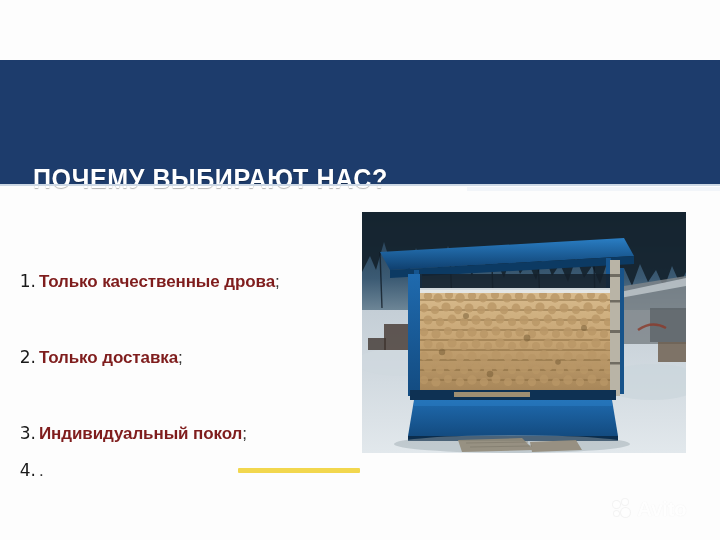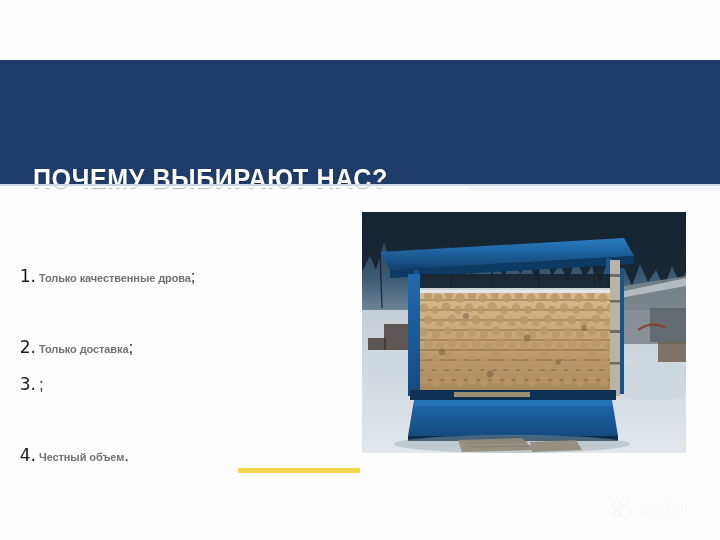--- a/index.html
+++ b/index.html
@@ -81,22 +81,22 @@
   .feature-num {
     color: #1a1a1a;
     font-size: 17px;
     font-weight: normal;
     min-width: 22px;
     text-align: right;
     padding-right: 3px;
     font-family: "DejaVu Sans", sans-serif;
   }
   .feature-text {
-    color: #737373;
-    font-size: 11px;
+    color: #7f1d1d;
+    font-size: 17px;
     font-weight: bold;
     letter-spacing: -0.1px;
     margin-top: 40px;
   }
   .feature-tail {
     color: #333333;
     font-size: 17px;
     font-weight: normal;
   }
 
@@ -178,25 +178,25 @@
       <span class="feature-text">Только качественные дрова</span>
       <span class="feature-tail">;</span>
     </li>
     <li class="feature-item">
       <span class="feature-num">2.</span>
       <span class="feature-text">Только доставка</span>
       <span class="feature-tail">;</span>
     </li>
     <li class="feature-item">
       <span class="feature-num">3.</span>
+      <span class="feature-text">Индивидуальный покол</span>
       <span class="feature-tail">;</span>
     </li>
     <li class="feature-item">
       <span class="feature-num">4.</span>
-      <span class="feature-text">Честный объем</span>
       <span class="feature-tail">.</span>
     </li>
   </ol>
 
   <div id="accent-rule"></div>
 
   <div id="photo">
     <svg viewBox="0 0 324 241" preserveAspectRatio="none">
       <defs>
         <linearGradient id="skyGrad" x1="0" y1="0" x2="0" y2="1">

